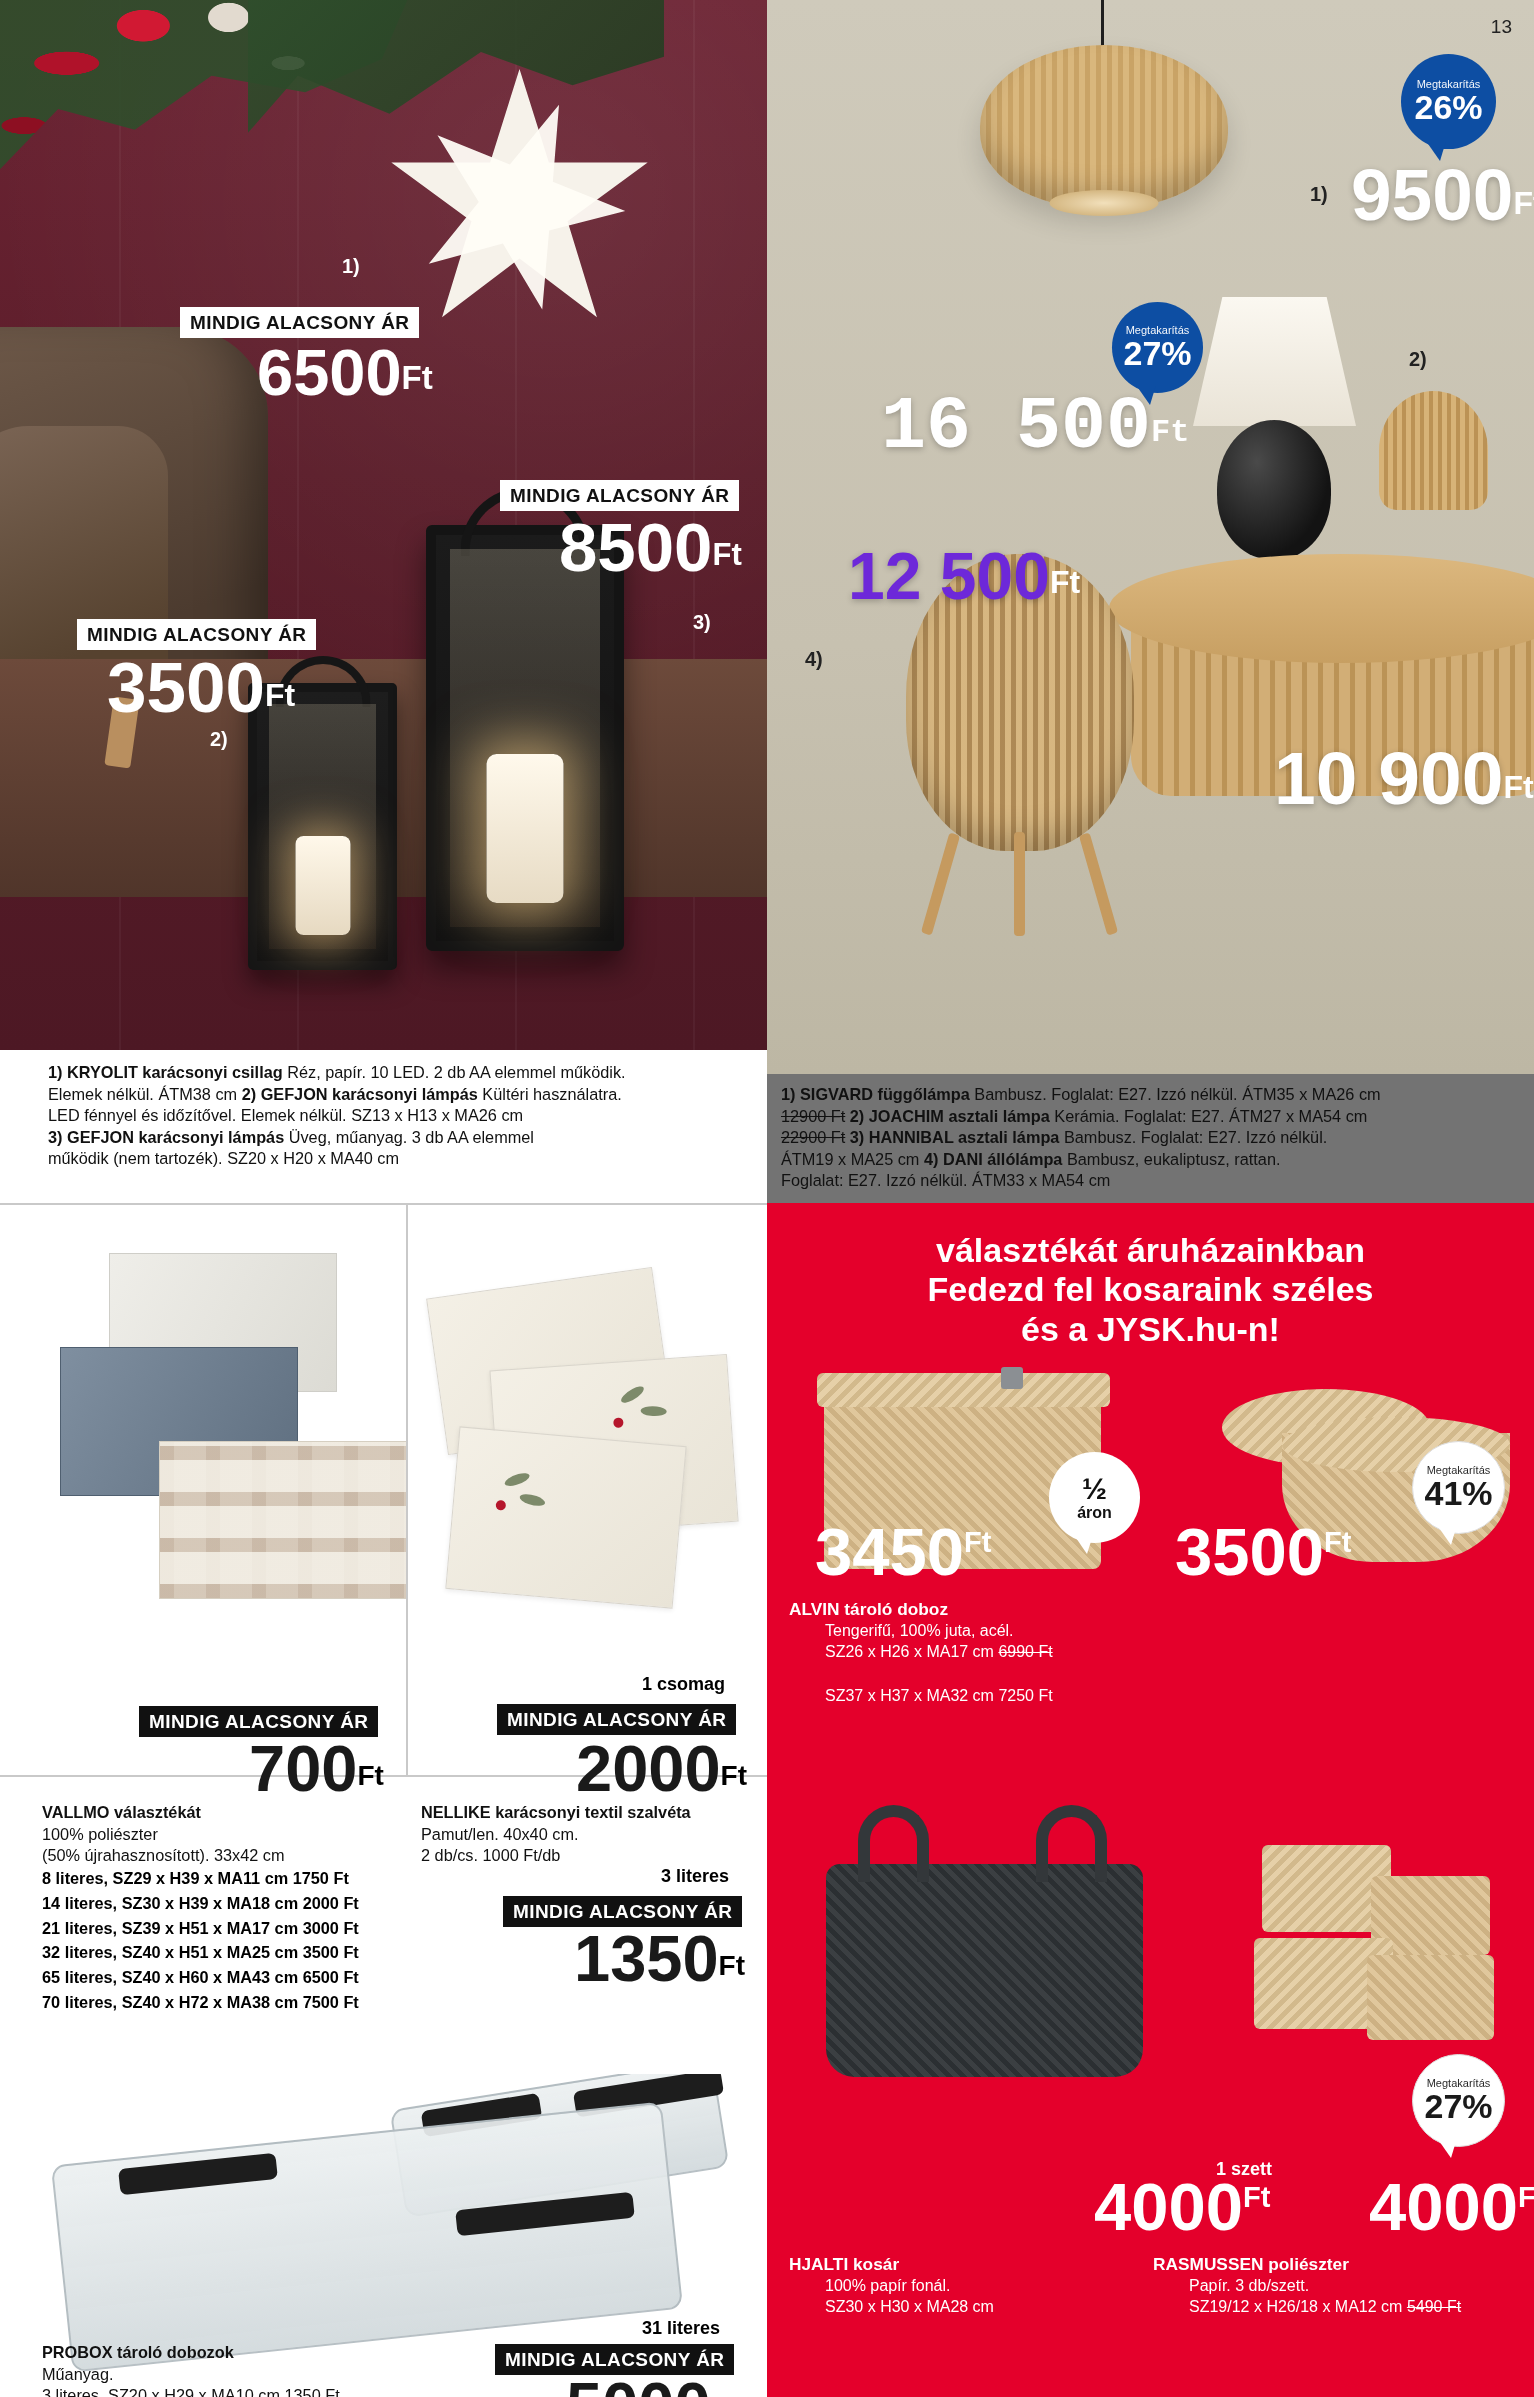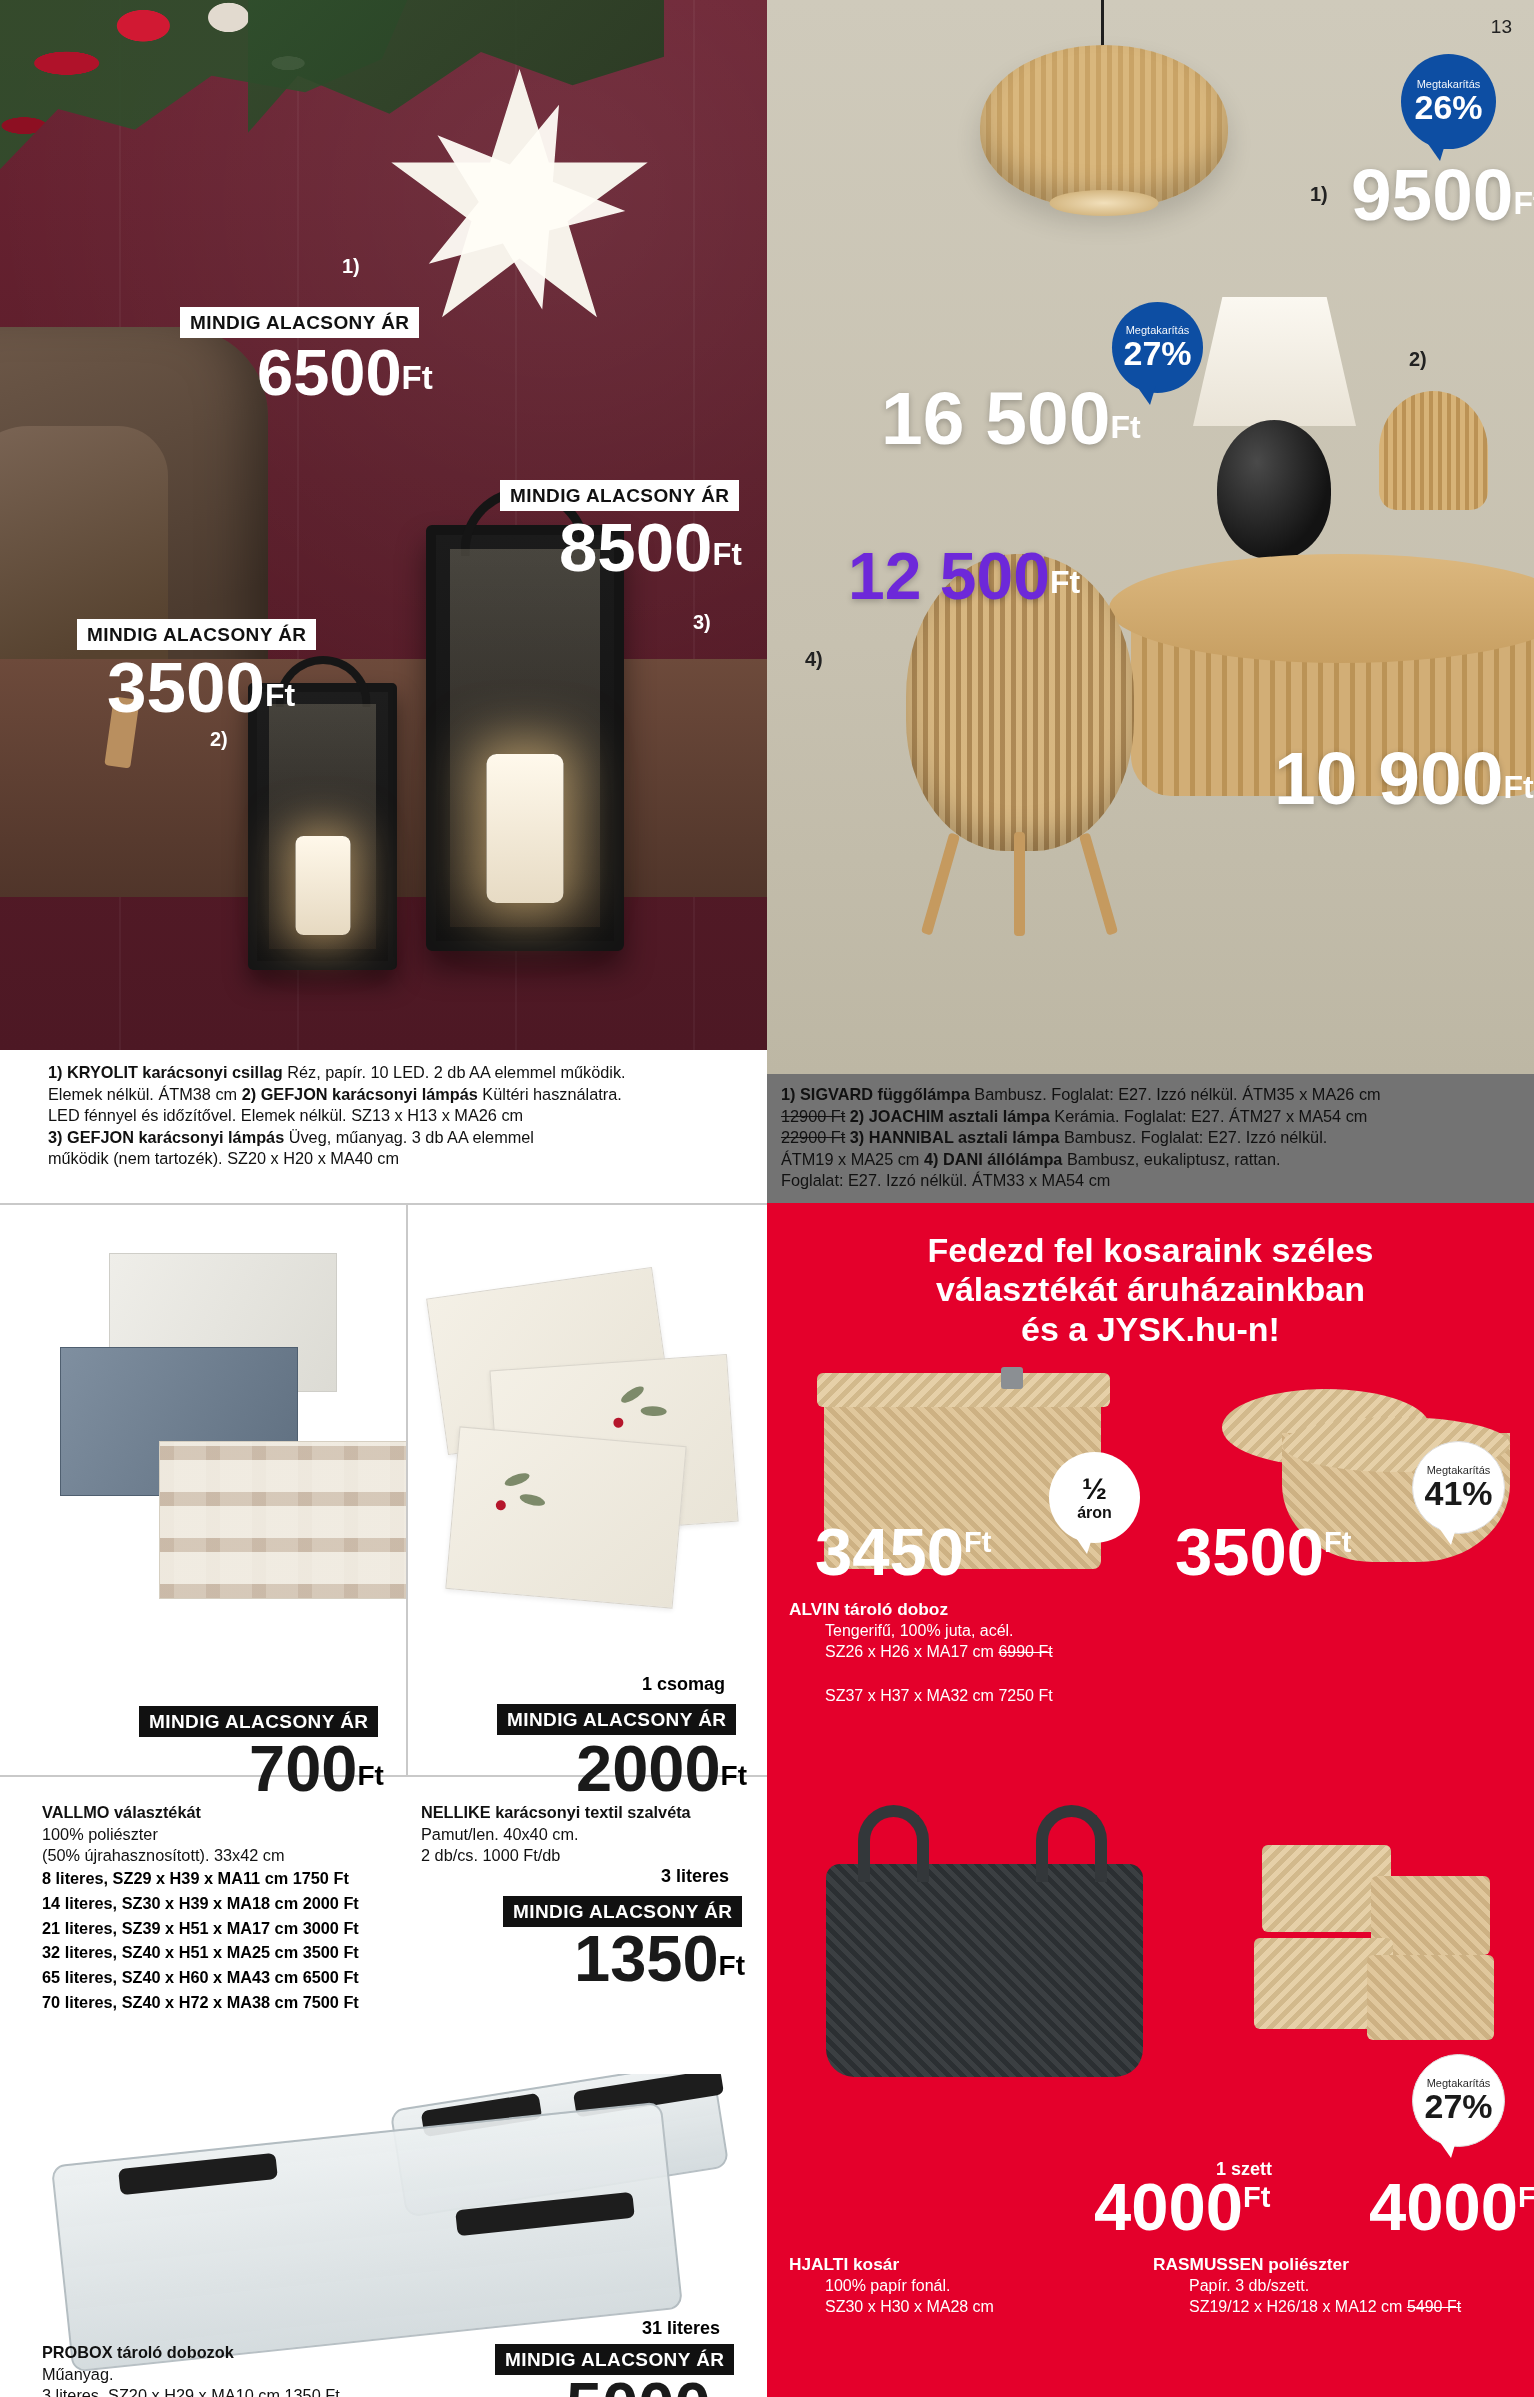--- a/index.html
+++ b/index.html
@@ -398,21 +398,21 @@
     <div class="abs" style="left:584px; top:158px;">
       <span class="price-badge" style="font-size:73px; color:#fff; text-shadow:0 2px 6px rgba(0,0,0,.25);">9500</span><span class="ft" style="font-size:32px; color:#fff;">Ft</span>
     </div>
 
     <div class="bubble blue" style="left:345px; top:302px; width:91px; height:91px;">
       <span class="small">Megtakarítás</span>
       <span class="pct">27%</span>
     </div>
     <span class="abs marker dark" style="left:642px; top:348px;">2)</span>
 
-    <div class="abs" style="left:114px; top:381px;">
+    <div class="abs" style="left:114px; top:390px;font-family:Liberation Mono, monospace;">
       <span class="price-badge" style="font-size:75px; color:#fff; text-shadow:0 2px 6px rgba(0,0,0,.25);">16 500</span><span class="ft" style="font-size:32px; color:#fff;">Ft</span>
     </div>
 
     <div class="abs" style="left:81px; top:543px;">
       <span class="price-badge" style="font-size:66px; color:#6d28d9; text-shadow:0 2px 6px rgba(0,0,0,.25);">12 500</span><span class="ft" style="font-size:32px; color:#fff;">Ft</span>
     </div>
     <span class="abs marker dark" style="left:38px; top:648px;">4)</span>
 
     <div class="abs" style="left:507px; top:741px;">
       <span class="price-badge" style="font-size:75px; color:#fff; text-shadow:0 2px 6px rgba(0,0,0,.25);">10 900</span><span class="ft" style="font-size:32px; color:#fff;">Ft</span>
@@ -521,22 +521,22 @@
     <div class="abs desc" style="left:42px; top:1139px; width:446px;">
       <b>PROBOX tároló dobozok</b><br>
       <span>Műanyag.</span><br>
       <span>3 literes, SZ20 x H29 x MA10 cm 1350 Ft</span><br>
       
     </div>
   </div>
 
   <div id="br">
     <div class="abs" style="left:0; top:28px; width:767px;">
+      <div class="hl">választékát áruházainkban</div>
       <div class="hl">Fedezd fel kosaraink széles</div>
-      <div class="hl">választékát áruházainkban</div>
       <div class="hl">és a JYSK.hu-n!</div>
     </div>
 
     <div class="abs weave-beige" style="left:57px; top:188px; width:277px; height:178px; border-radius:8px;"></div>
     <div class="abs weave-beige2" style="left:50px; top:170px; width:293px; height:34px; border-radius:6px;"></div>
     <div class="abs" style="left:234px; top:164px; width:22px; height:22px; background:#8b8f93; border-radius:3px;"></div>
 
     <div class="abs weave-beige2" style="left:455px; top:186px; width:208px; height:77px; border-radius:50%;"></div>
     <div class="abs weave-beige" style="left:515px; top:230px; width:228px; height:129px; border-radius:0 0 40% 40%/0 0 60% 60%;"></div>
     <div class="abs weave-beige2" style="left:515px; top:214px; width:228px; height:55px; border-radius:50%;"></div>

